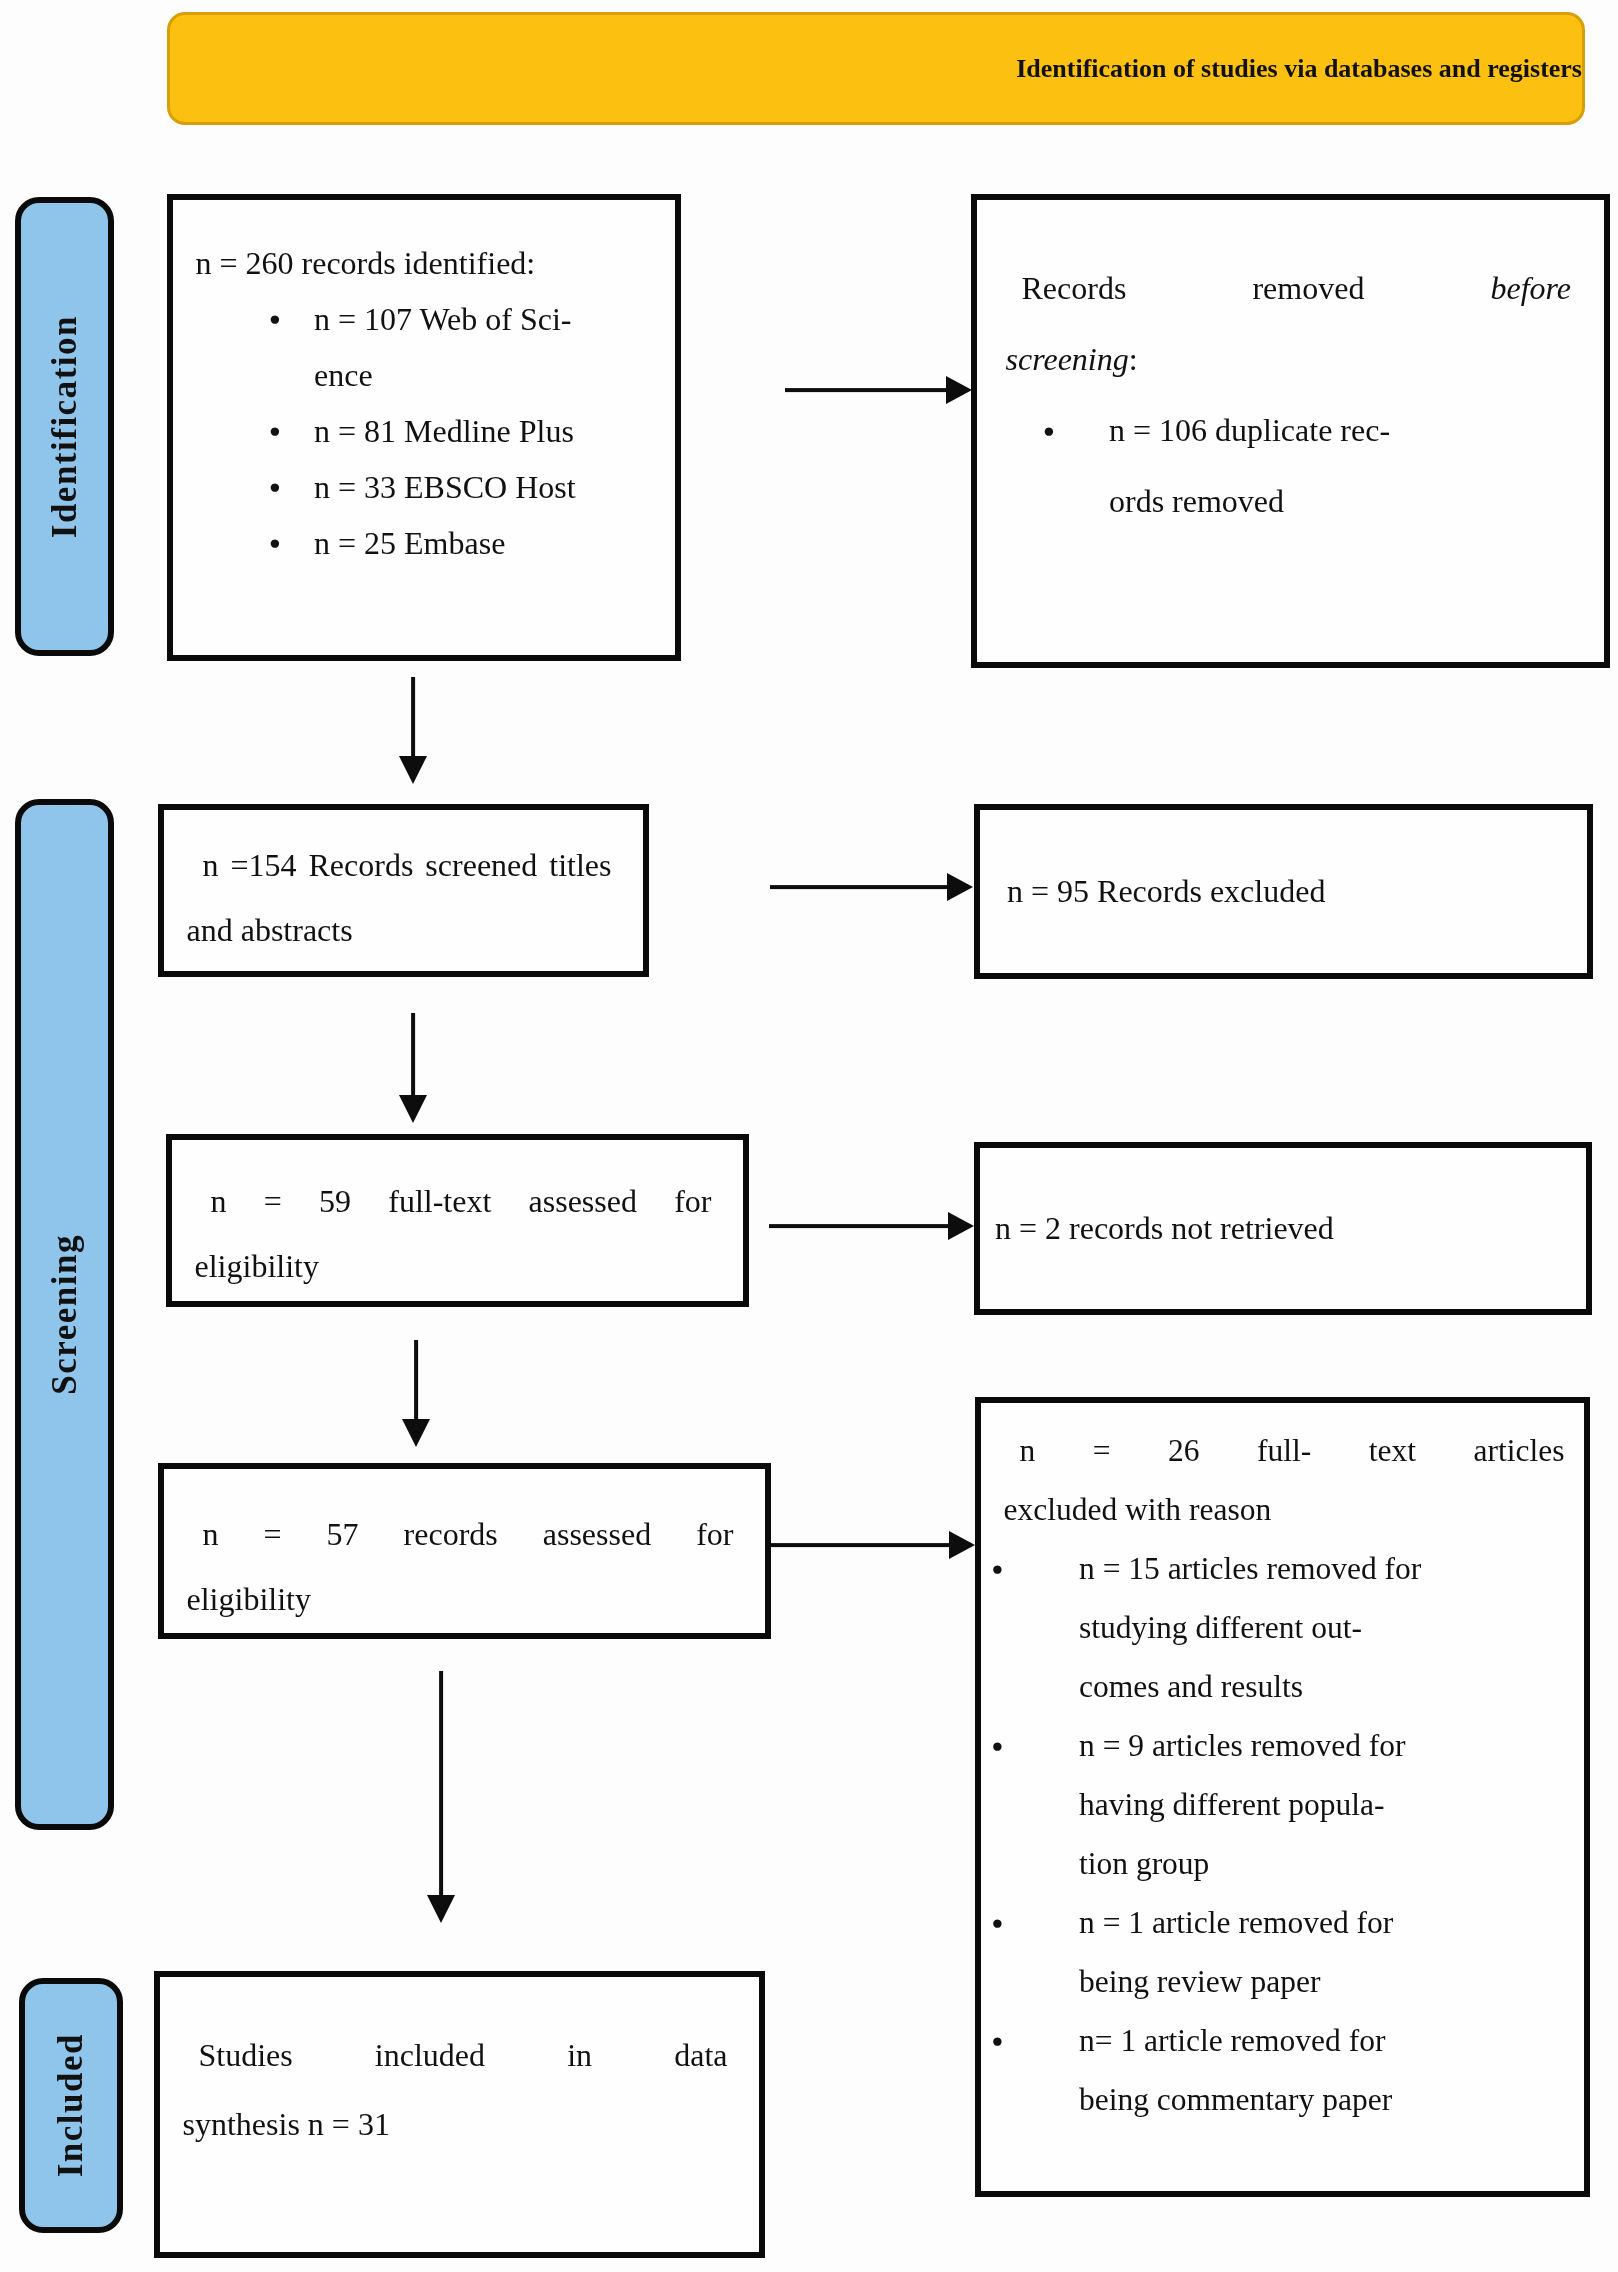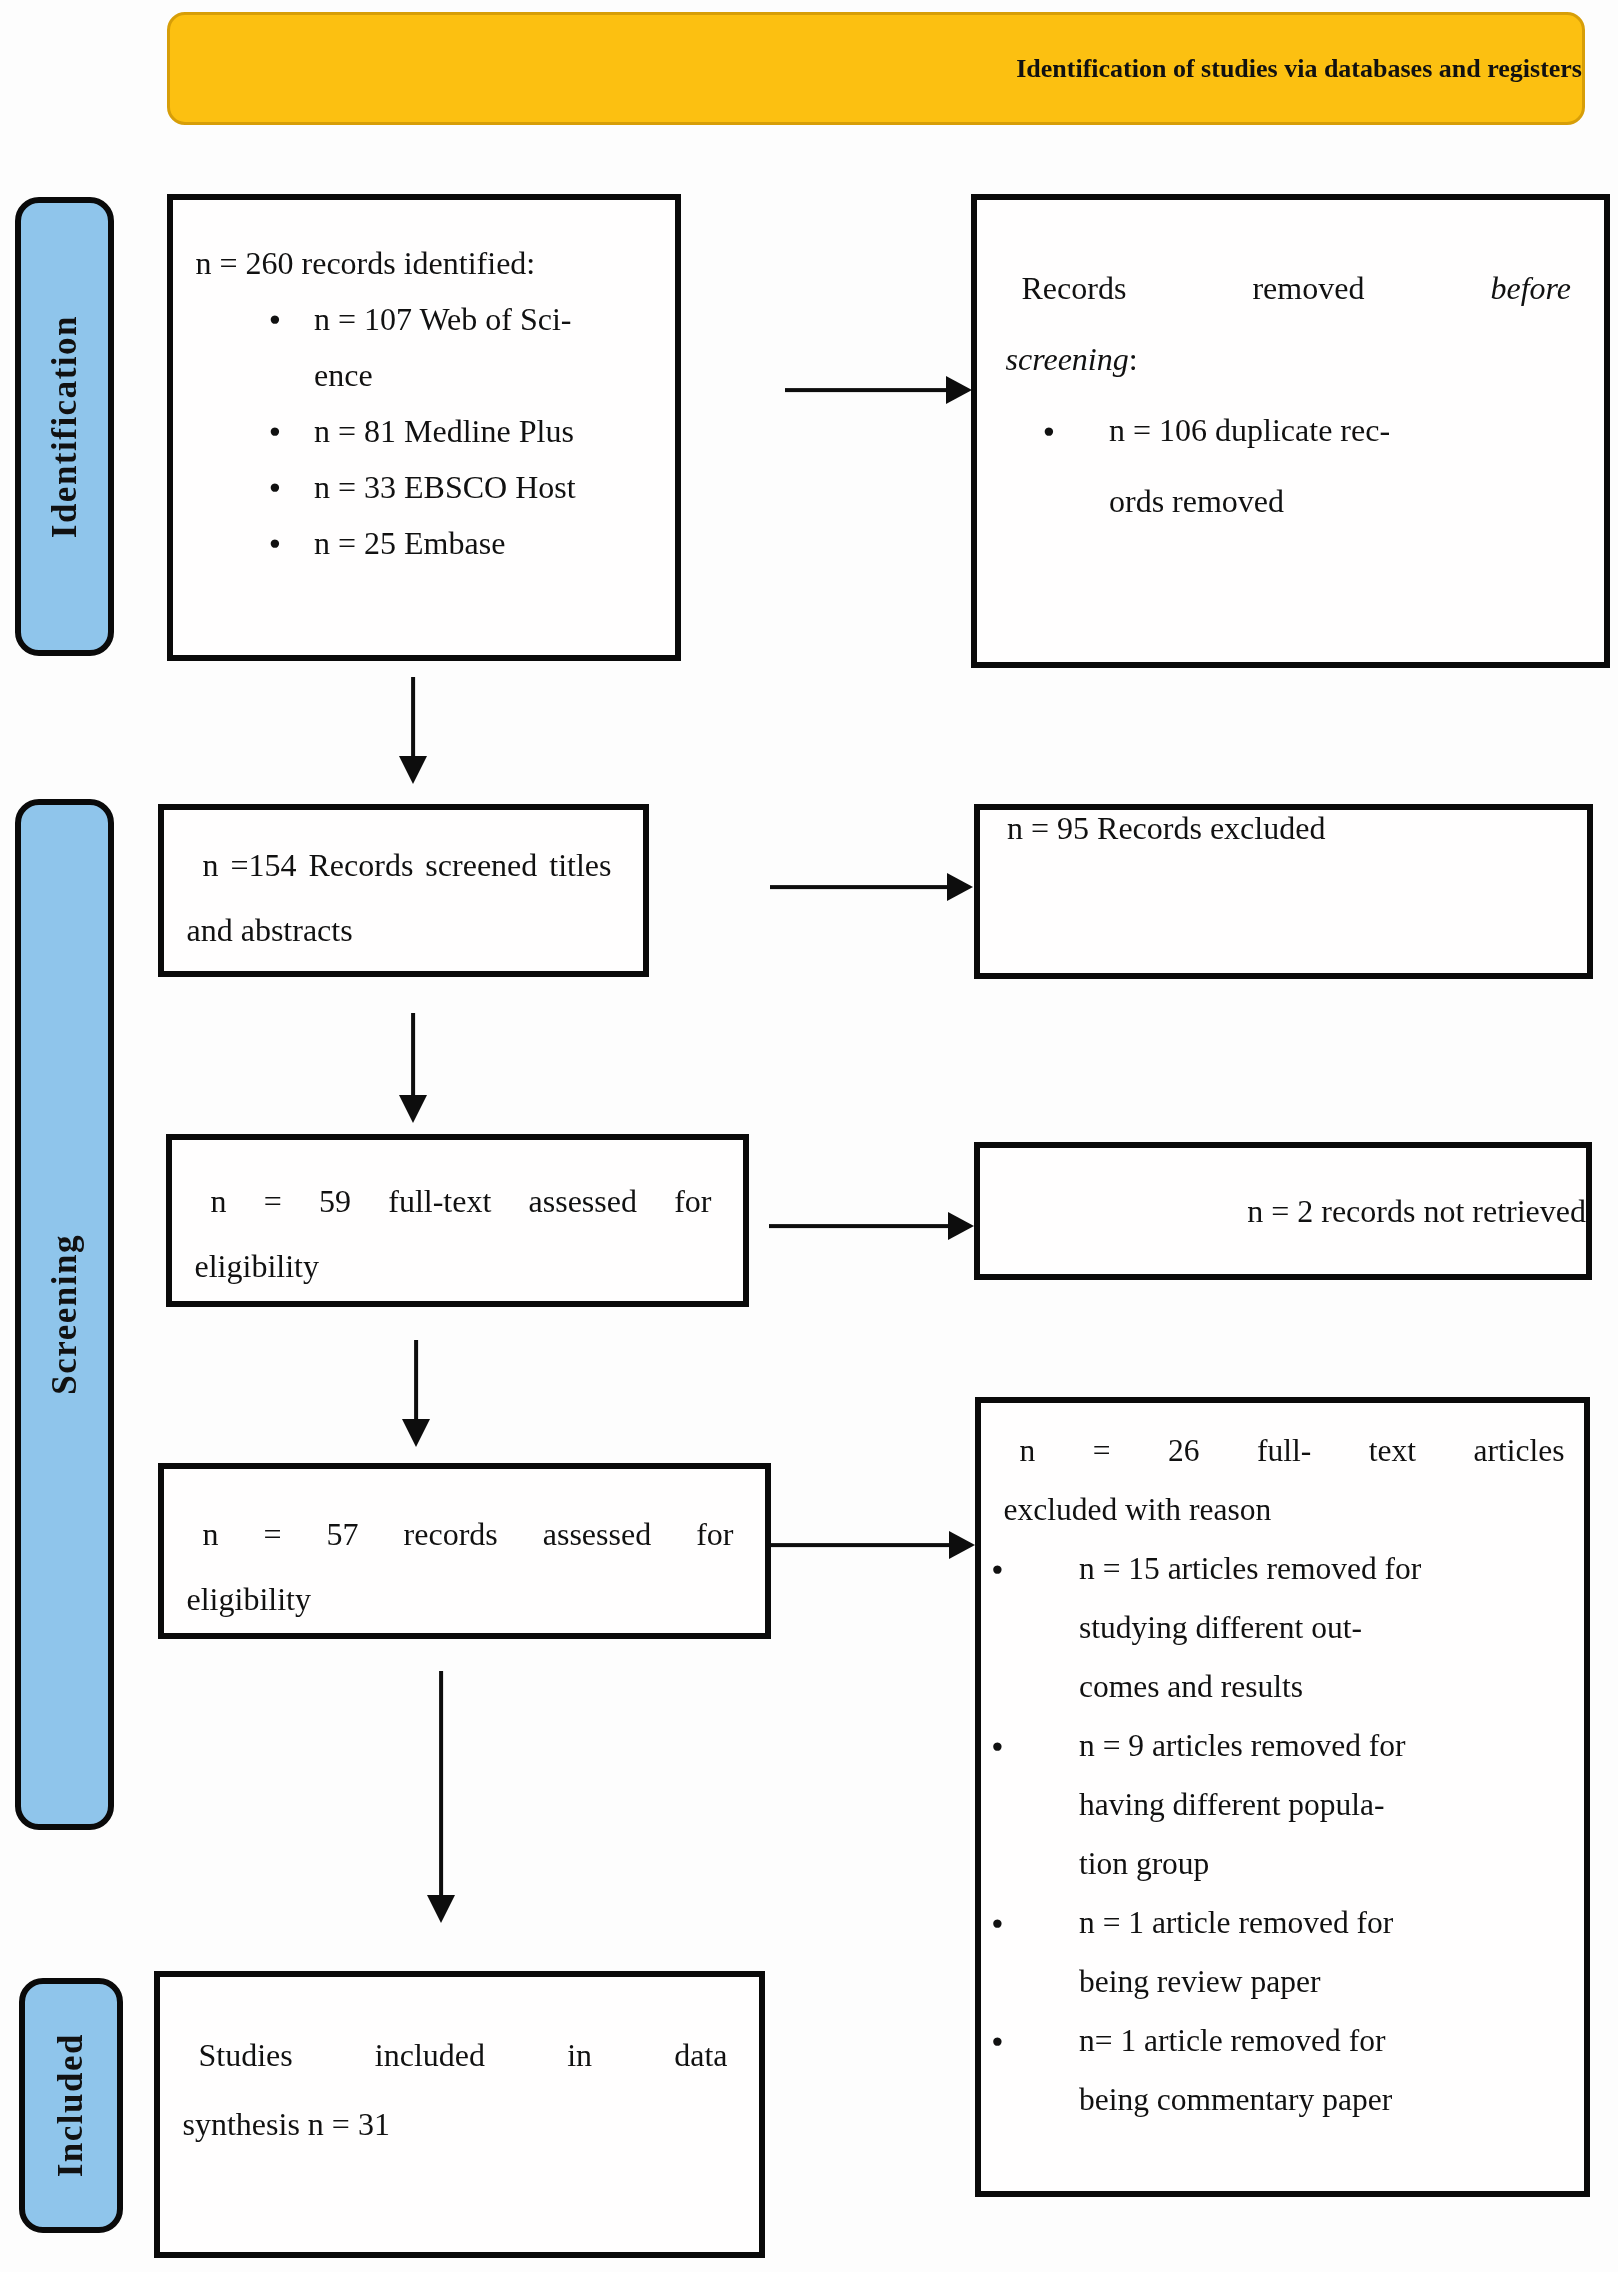--- a/index.html
+++ b/index.html
@@ -42,25 +42,25 @@
     content:"●";position:absolute;left:var(--bm);top:0;font-size:19.5px;
   }
   .ital{font-style:italic;}
   #box-identified{left:167px;top:194px;width:514px;height:467px;
     --lh:56px;--pt:35px;--pl:22.5px;--pr:25.5px;--bm:96px;--bt:141px;}
   #box-removed-before{left:971px;top:194px;width:639px;height:474px;
     --lh:71px;--pt:53px;--pl:28.5px;--pr:33px;--bm:66px;--bt:132px;}
   #box-screened{left:158px;top:804px;width:491px;height:173px;
     --lh:65px;--pt:22.5px;--pl:22.5px;--pr:31.5px;}
   #box-excluded{left:974px;top:804px;width:619px;height:175px;
-    display:flex;padding-left:27px;box-sizing:border-box;}
+    display:flex;align-items:center;padding-left:27px;box-sizing:border-box;}
   #box-fulltext-assessed{left:166px;top:1134px;width:583px;height:173px;
     --lh:65px;--pt:28.5px;--pl:22.5px;--pr:31.5px;}
-  #box-not-retrieved{left:974px;top:1142px;width:618px;height:138px;
-    display:flex;align-items:center;padding-left:15px;box-sizing:border-box;justify-content:flex-end;}
+  #box-not-retrieved{left:974px;top:1142px;width:618px;height:173px;
+    display:flex;align-items:center;padding-left:15px;box-sizing:border-box;}
   #box-records-assessed{left:158px;top:1463px;width:613px;height:176px;
     --lh:65px;--pt:33px;--pl:22.5px;--pr:31.5px;}
   #box-fulltext-excluded{left:975px;top:1397px;width:615px;height:800px;
     font-size:31.5px;--lh:59px;--pt:18px;--pl:22.5px;--pr:19.5px;--bm:10.5px;--bt:98px;}
   #box-included-synthesis{left:154px;top:1971px;width:611px;height:287px;
     --lh:69px;--pt:44px;--pl:22.5px;--pr:31.5px;}
   
   .varrow{position:absolute;width:30px;}
   .varrow .vline{position:absolute;left:50%;transform:translateX(-50%);
     top:0;bottom:25.5px;width:3.8px;background:#0d0d0d;}

